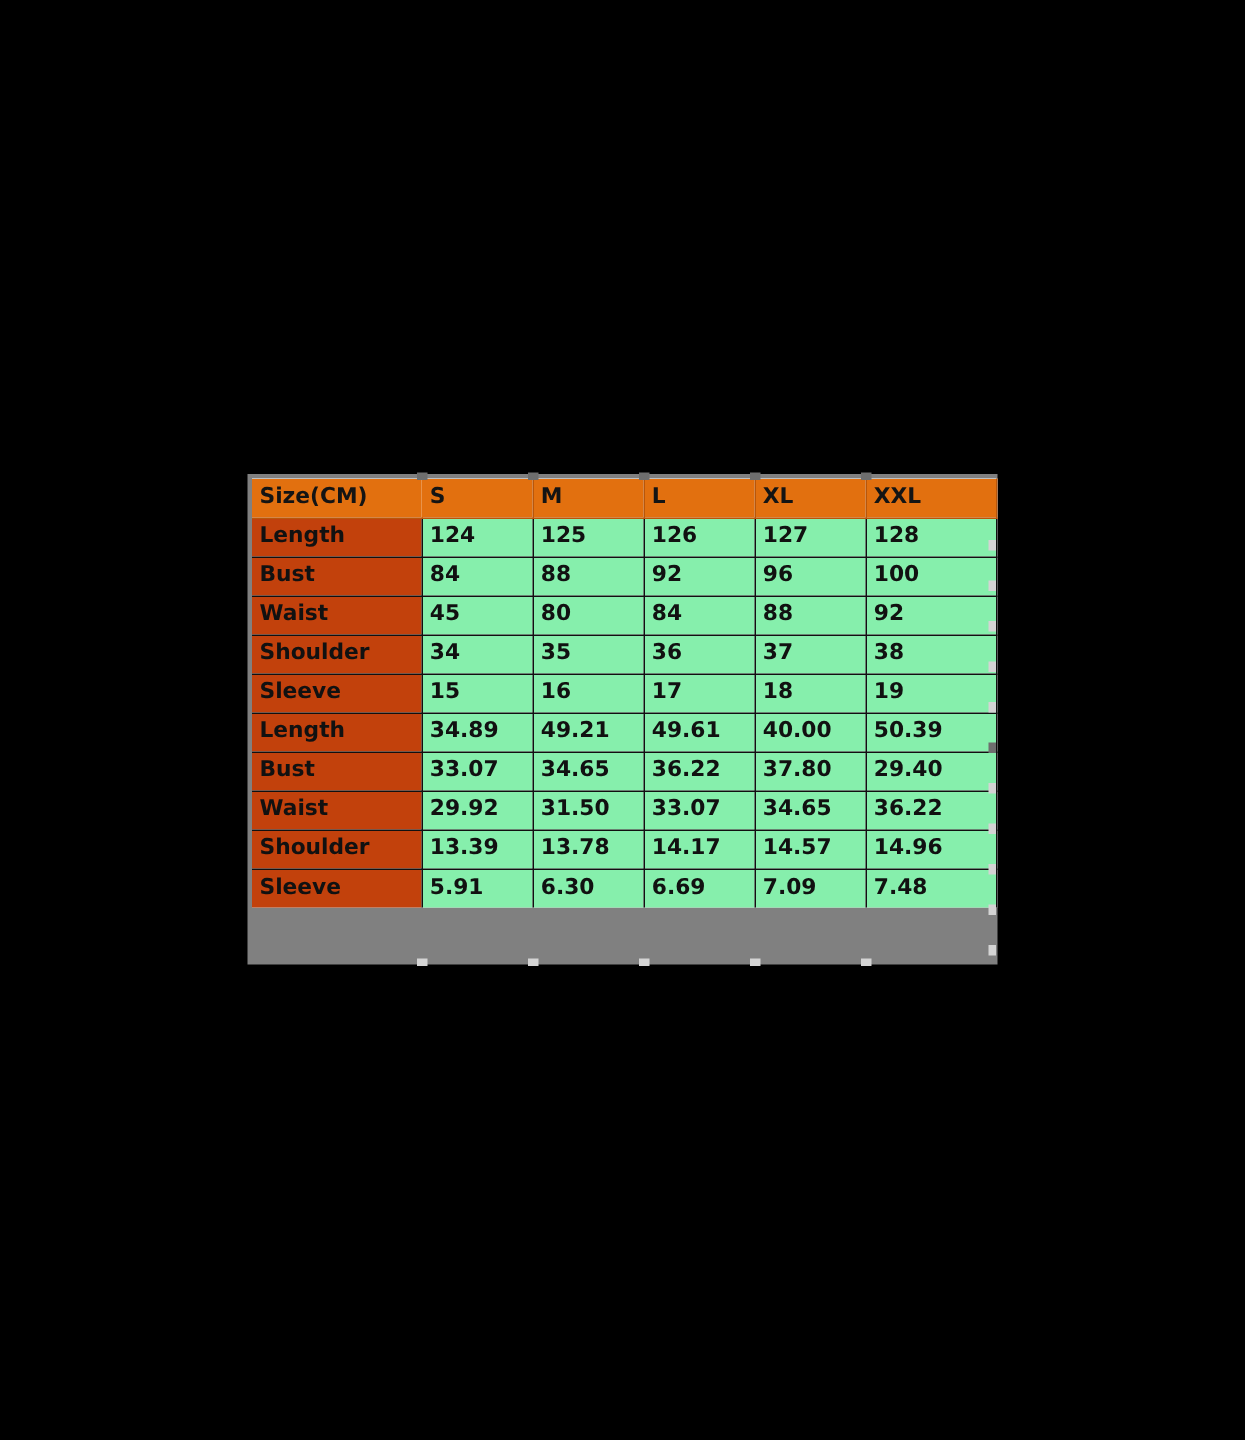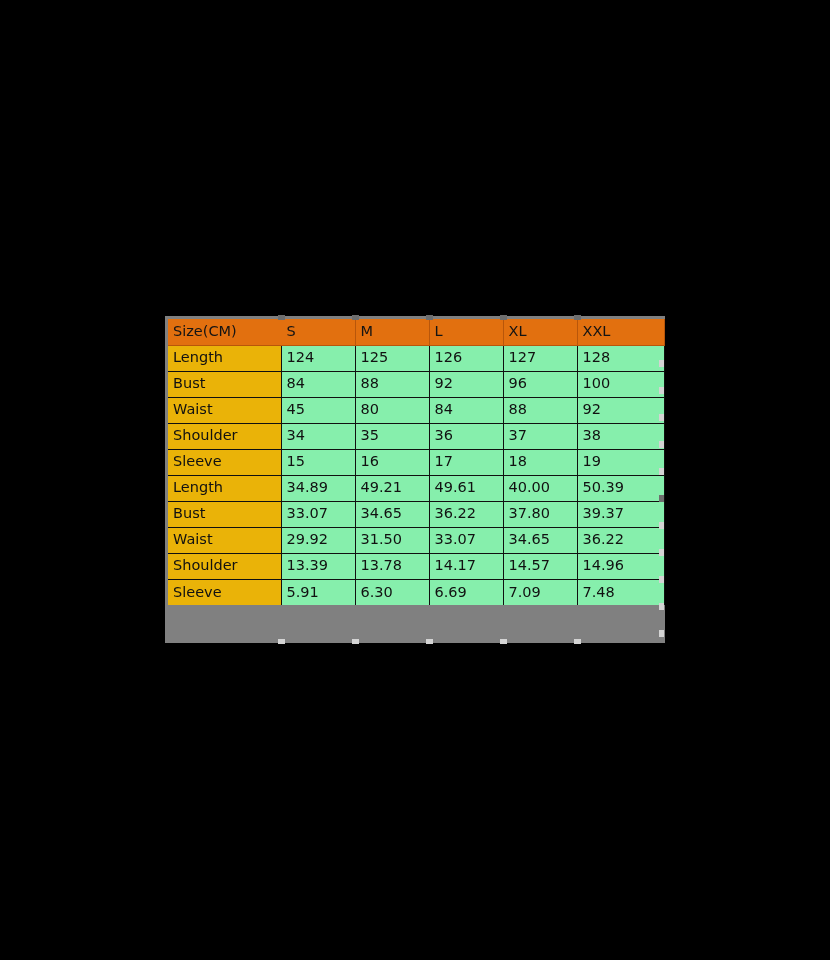--- a/index.html
+++ b/index.html
@@ -36,20 +36,21 @@
   }
 
   table.size-chart {
     position: absolute;
     left: 3px;
     top: 3px;
     border-collapse: collapse;
     table-layout: fixed;
     width: 495px;
     background: #ffffff;
+    font-weight: bold;
   }
 
   table.size-chart td {
     height: 26px;
     padding: 0 0 1px 5px;
     font-size: 14.5px;
     line-height: 1;
     color: #111111;
     vertical-align: middle;
     white-space: nowrap;
@@ -59,21 +60,21 @@
     border-bottom: 1px solid #101010;
   }
 
   
   col.c-label { width: 113px; }
   col.c-size  { width: 74px;  }
   col.c-last  { width: 87px;  }
 
   
   td.label-cell {
-    background: #eab308;
+    background: #c2410c;
     border-right: 1px solid #E2700F;
     border-bottom: 1px solid #f0a265;
     color: #141414;
   }
 
   
   tr.header-row td {
     background: #E2700F;
     border-right: 1px solid #b8560a;
     border-bottom: 1px solid #b8560a;
@@ -189,21 +190,21 @@
         <td class="data-cell">40.00</td>
         <td class="data-cell">50.39</td>
       </tr>
 
       <tr>
         <td class="label-cell">Bust</td>
         <td class="data-cell">33.07</td>
         <td class="data-cell">34.65</td>
         <td class="data-cell">36.22</td>
         <td class="data-cell">37.80</td>
-        <td class="data-cell">39.37</td>
+        <td class="data-cell">29.40</td>
       </tr>
 
       <tr>
         <td class="label-cell">Waist</td>
         <td class="data-cell">29.92</td>
         <td class="data-cell">31.50</td>
         <td class="data-cell">33.07</td>
         <td class="data-cell">34.65</td>
         <td class="data-cell">36.22</td>
       </tr>

